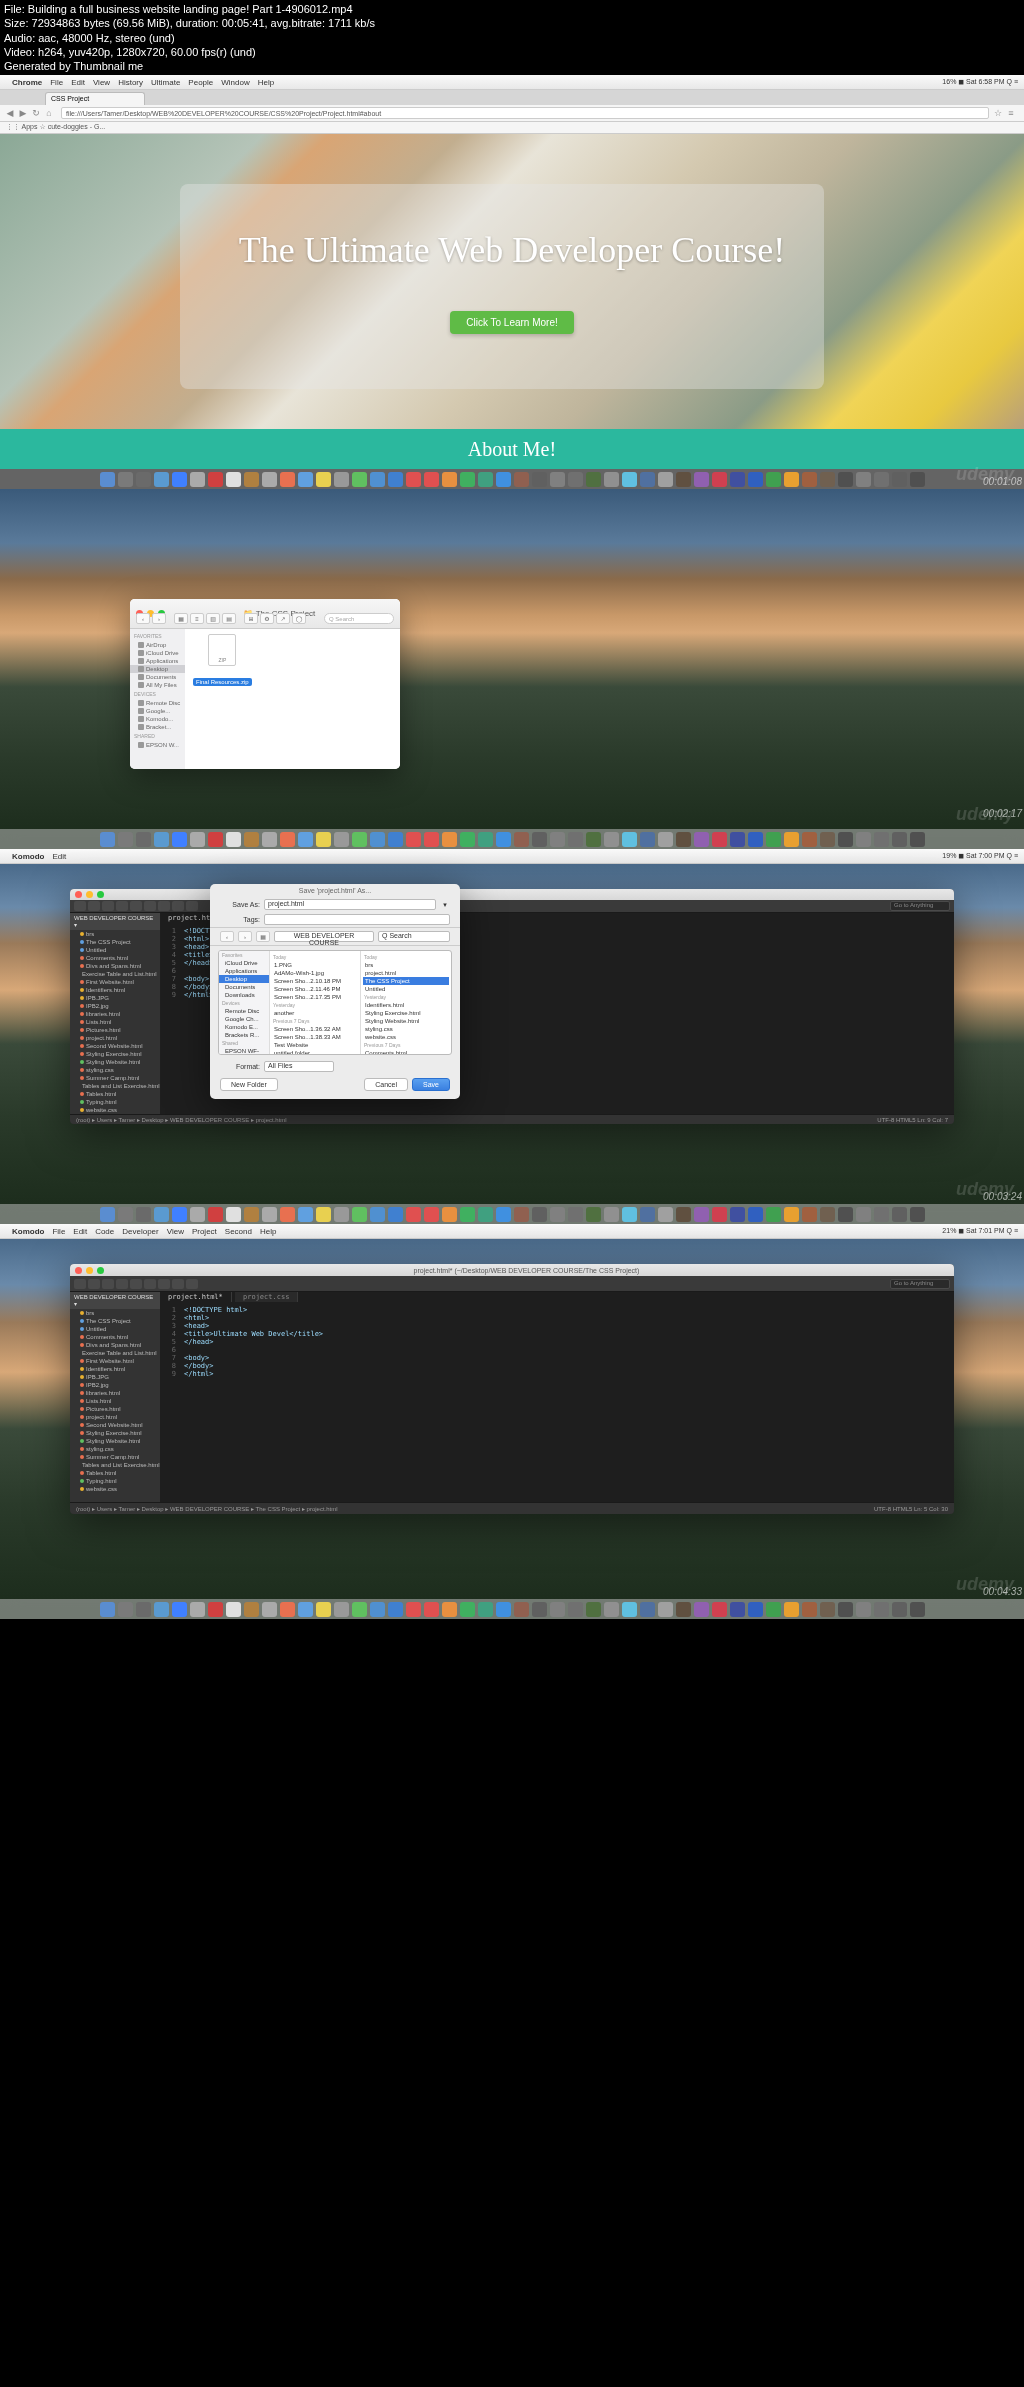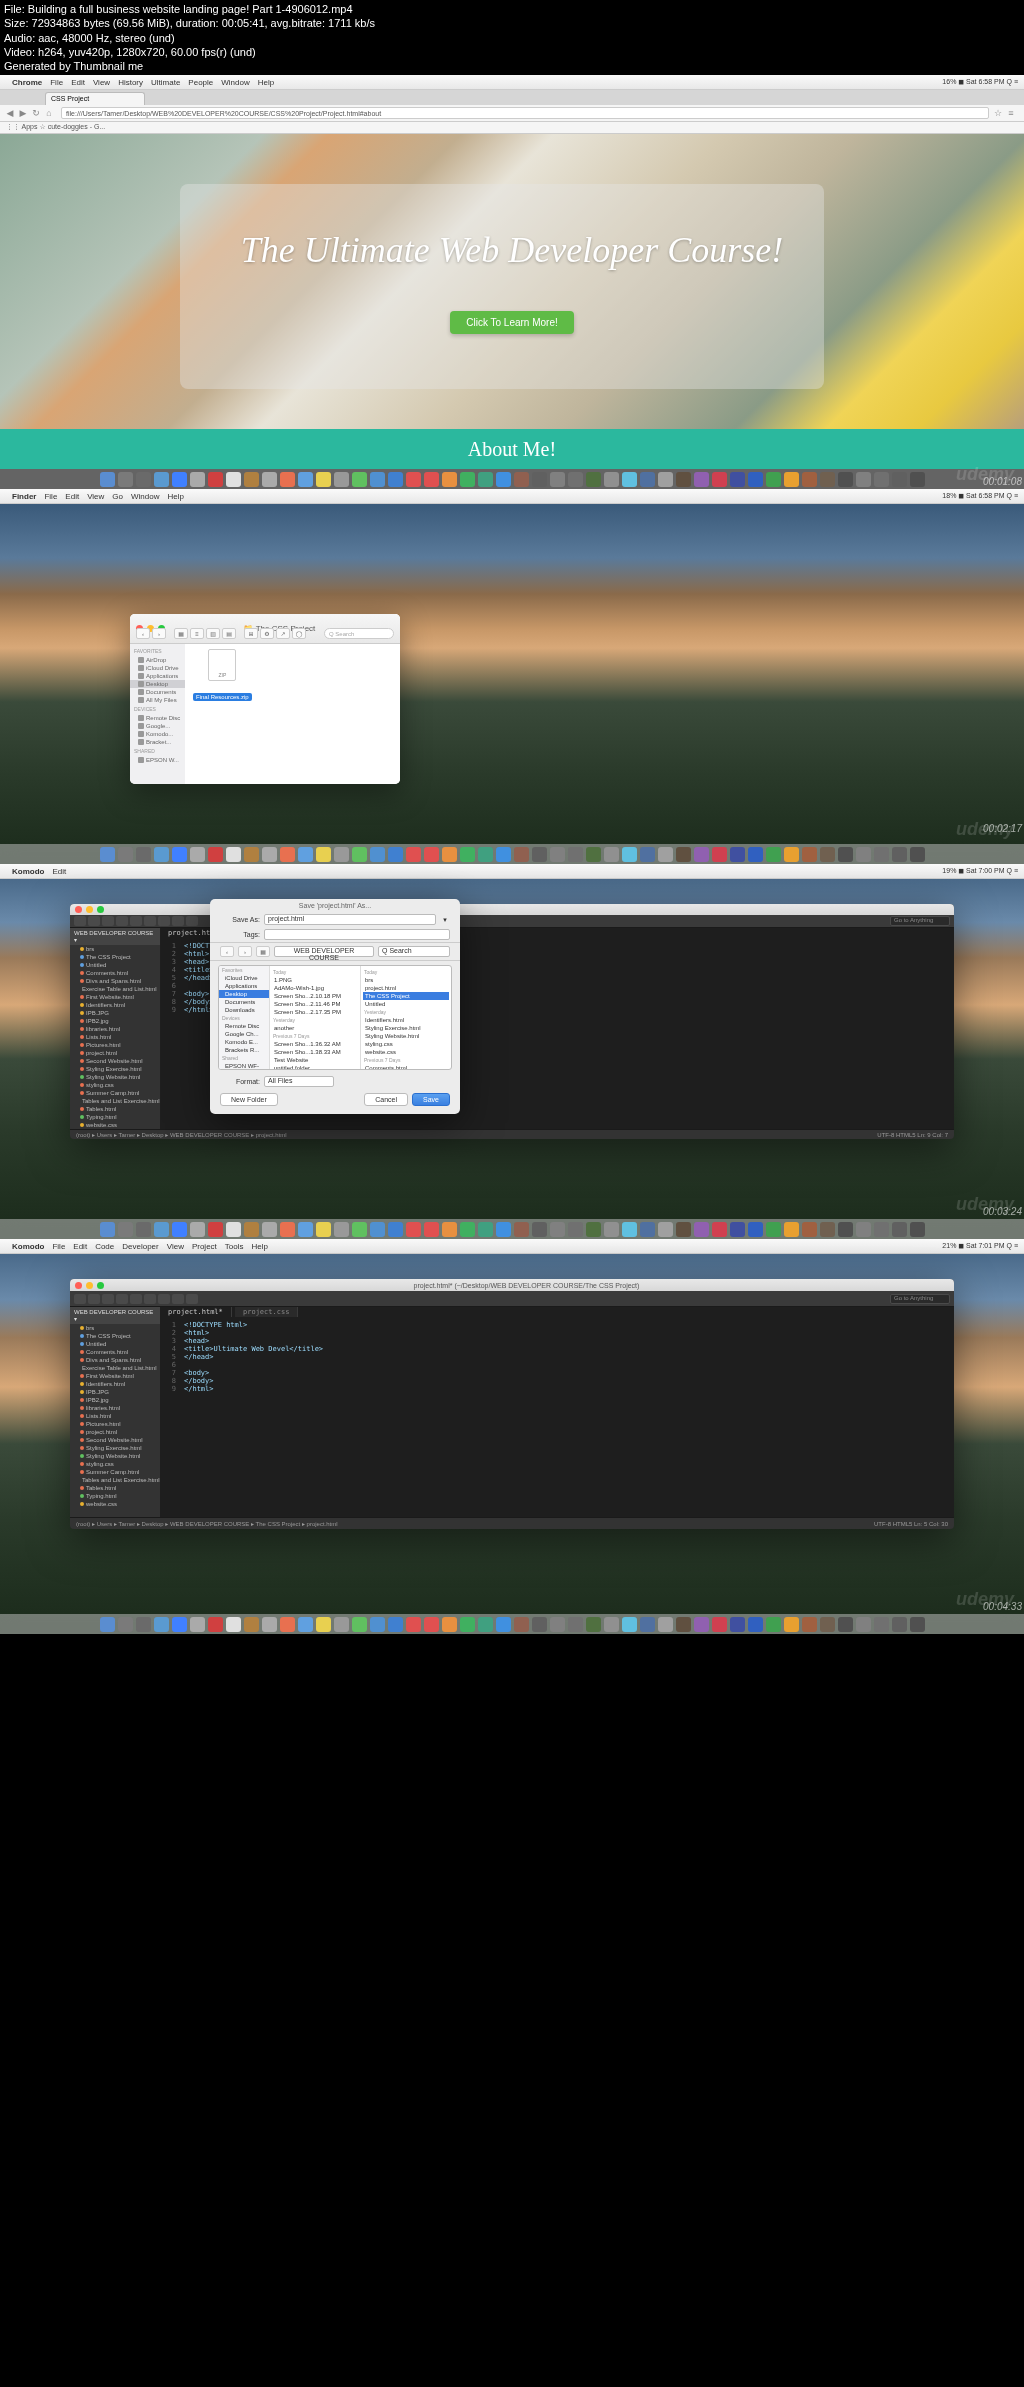--- a/index.html
+++ b/index.html
@@ -19,21 +19,21 @@
 .chrome-tabs { height: 15px; background: #d6d6d6; display: flex; align-items: flex-end; padding-left: 45px; }
 .chrome-tab { background: #f5f5f5; height: 13px; width: 100px; border-radius: 3px 3px 0 0; font-size: 7px; padding: 2px 5px; border: 1px solid #bbb; border-bottom: none; }
 .chrome-toolbar { height: 17px; background: #f5f5f5; display: flex; align-items: center; padding: 0 5px; border-bottom: 1px solid #ccc; }
 .chrome-btn { width: 10px; height: 10px; margin-right: 3px; color: #888; font-size: 9px; text-align: center; }
 .chrome-url { flex: 1; background: #fff; border: 1px solid #ccc; border-radius: 2px; height: 12px; font-size: 7px; padding: 0 4px; color: #555; line-height: 12px; margin: 0 4px; }
 .chrome-bookmarks { height: 12px; background: #f5f5f5; border-bottom: 1px solid #ccc; font-size: 7px; padding: 1px 6px; color: #555; }
 
 
 .hero { height: 295px; position: relative; background: linear-gradient(135deg,#8ba896 0%,#b5c4b8 20%,#d9a574 25%,#c2ae8f 35%,#e8e4d8 42%,#d4c9b0 55%,#bfb59c 65%,#8a9b86 78%,#f0d456 85%,#e8c940 92%,#b89f7a 100%); display: flex; flex-direction: column; align-items: center; justify-content: center; overflow: hidden; }
 .hero::before { content: ''; position: absolute; top: 50px; left: 180px; right: 200px; bottom: 40px; background: rgba(230,230,230,0.4); border-radius: 8px; }
-.hero-title { color: #fff; font-size: 36px; font-weight: 300; text-shadow: 0 1px 3px rgba(0,0,0,0.3); z-index: 1; font-family: Georgia, serif; font-style: italic; }
+.hero-title { color: #fff; font-size: 36px; font-weight: 300; text-shadow: 0 1px 3px rgba(0,0,0,0.3); z-index: 1; font-family: Georgia, serif; }
 .hero-cta { background: #5fbb46; color: #fff; padding: 6px 16px; border-radius: 4px; font-size: 10px; margin-top: 40px; z-index: 1; box-shadow: 0 2px 4px rgba(0,0,0,0.2); }
 .about-bar { height: 40px; background: #2bb89e; color: #fff; display: flex; align-items: center; justify-content: center; font-size: 20px; font-weight: 300; font-family: Georgia, serif; }
 
 
 .dock { height: 20px; background: rgba(200,200,200,0.5); display: flex; align-items: center; justify-content: center; gap: 3px; padding: 2px; backdrop-filter: blur(10px); }
 .dock-icon { width: 15px; height: 15px; border-radius: 3px; display: inline-block; }
 .timestamp { position: absolute; right: 2px; bottom: 2px; color: rgba(255,255,255,0.6); font-size: 10px; font-style: italic; }
 
 
 .desktop { height: 360px; background: linear-gradient(180deg,#3a5a7a 0%,#5a7a9a 15%,#8a6a4a 25%,#c89868 35%,#d8a878 40%,#3a4a3a 55%,#2a3a2a 75%,#1a2a1a 100%); position: relative; }
@@ -185,27 +185,20 @@
       <span class="dock-icon" style="background:#808080"></span>
       <span class="dock-icon" style="background:#707070"></span>
       <span class="dock-icon" style="background:#606060"></span>
       <span class="dock-icon" style="background:#505050"></span>
     </div>
   <div class="timestamp">00:01:08</div>
   <div class="watermark">udemy</div>
 </div>
 
 <div class="screenshot">
-  <div class="menubar">
-    <span class="apple"></span>
-    <span class="app-name">Finder</span>
-    <span id="mb2-items"><span class="menu-item">File</span><span class="menu-item">Edit</span><span class="menu-item">View</span><span class="menu-item">Go</span><span class="menu-item">Window</span><span class="menu-item">Help</span></span>
-    <span class="spacer"></span>
-    <span class="right-item">18% ◼  Sat 6:58 PM  Q  ≡</span>
-  </div>
   <div class="desktop">
     <div class="finder-window">
       <div class="finder-titlebar">
         <div class="traffic-lights">
           <div class="tl tl-red"></div>
           <div class="tl tl-yellow"></div>
           <div class="tl tl-green"></div>
         </div>
         <div class="finder-title">📁 The CSS Project</div>
       </div>
@@ -557,21 +550,21 @@
       <span class="dock-icon" style="background:#707070"></span>
       <span class="dock-icon" style="background:#606060"></span>
       <span class="dock-icon" style="background:#505050"></span>
     </div>
 </div>
 
 <div class="screenshot">
   <div class="menubar">
     <span class="apple"></span>
     <span class="app-name">Komodo</span>
-    <span id="mb4-items"><span class="menu-item">File</span><span class="menu-item">Edit</span><span class="menu-item">Code</span><span class="menu-item">Developer</span><span class="menu-item">View</span><span class="menu-item">Project</span><span class="menu-item">Tools</span><span class="menu-item">Help</span></span>
+    <span id="mb4-items"><span class="menu-item">File</span><span class="menu-item">Edit</span><span class="menu-item">Code</span><span class="menu-item">Developer</span><span class="menu-item">View</span><span class="menu-item">Project</span><span class="menu-item">Second</span><span class="menu-item">Help</span></span>
     <span class="spacer"></span>
     <span class="right-item">21% ◼  Sat 7:01 PM  Q  ≡</span>
   </div>
   <div class="komodo-bg" style="height:380px">
     <div class="komodo-window" style="height:250px">
       <div class="komodo-titlebar">
         <div class="traffic-lights">
           <div class="tl tl-red"></div>
           <div class="tl tl-yellow"></div>
           <div class="tl tl-green"></div>

